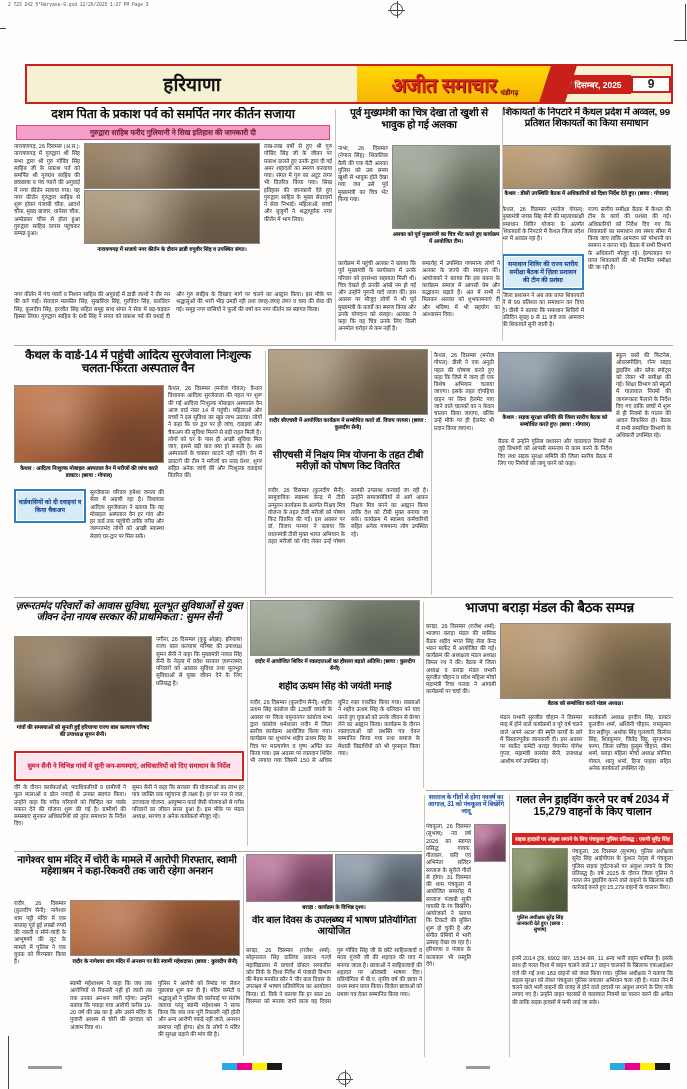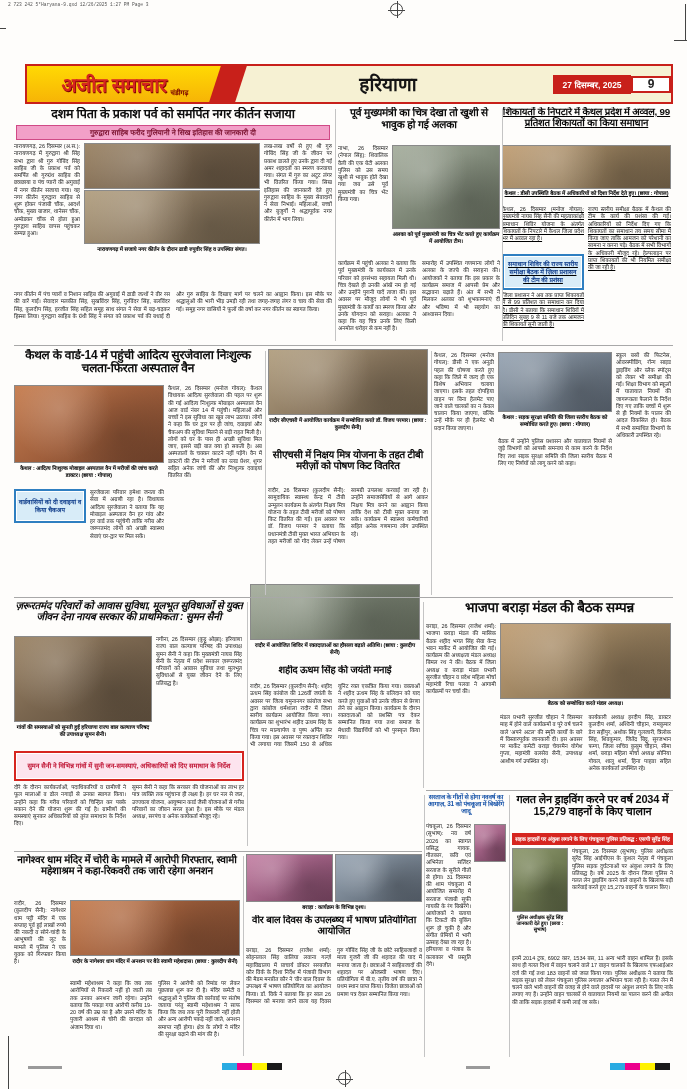--- a/index.html
+++ b/index.html
@@ -58,27 +58,27 @@
 
 <div id="canvas">
 
   <div id="print-line" class="abs" style="left:8px;top:2px;">2 723 242 5*Haryana-9.qxd   12/26/2025   1:27 PM   Page 3</div>
   <div class="regmark" style="left:390px;top:3px;"></div>
   <div class="abs" style="left:685px;top:4px;width:1px;height:36px;background:#444;"></div>
   <div class="abs" style="left:674px;top:40px;width:13px;height:1px;background:#444;"></div>
   <div class="abs" style="left:0;top:28px;width:6px;height:1px;background:#444;"></div>
 
   <div id="masthead" class="abs">
+    <div id="region-area">
+      <span id="region-title">हरियाणा</span>
+    </div>
     <div id="brand-area">
       <span id="brand-title">अजीत समाचार</span>
       <span id="brand-edition">चंडीगढ़</span>
       <div id="brand-slant"></div>
-    </div>
-    <div id="region-area">
-      <span id="region-title">हरियाणा</span>
     </div>
     <div id="date-col">
       <div id="date-box">27 दिसम्बर, 2025</div>
       <div id="page-box">9</div>
     </div>
   </div>
 
   <div class="abs" style="left:14px;top:107px;width:318px;height:236px;">
     <div class="headline" style="font-size:12.5px;height:16px;">दशम पिता के प्रकाश पर्व को समर्पित नगर कीर्तन सजाया</div>
     <div class="pinkbar" style="margin:2px 2px 0;">गुरुद्वारा साहिब फरीद गुलियानी ने सिख इतिहास की जानकारी दी</div>
@@ -102,21 +102,21 @@
         <div class="photo ph-c" style="width:108px;height:84px;"></div>
         <div class="caption" style="margin-top:2px;height:24px;">अलका को पूर्व मुख्यमंत्री का चित्र भेंट करते हुए कार्यक्रम में आयोजित टीम।</div>
       </div>
     </div>
     <div class="txt cols2" style="margin-top:3px;height:80px;">
       <div>कार्यक्रम में पहुंची अलका ने बताया कि पूर्व मुख्यमंत्री के कार्यकाल में उनके परिवार को हरसंभव सहायता मिली थी। चित्र देखते ही उनकी आंखें नम हो गईं और उन्होंने पुरानी यादें ताजा कीं। इस अवसर पर मौजूद लोगों ने भी पूर्व मुख्यमंत्री के कार्यों का स्मरण किया और उनके योगदान को सराहा। अलका ने कहा कि यह चित्र उनके लिए किसी अनमोल धरोहर से कम नहीं है।</div>
       <div>समारोह में उपस्थित गणमान्य लोगों ने अलका के जज्बे की सराहना की। आयोजकों ने बताया कि इस प्रकार के कार्यक्रम समाज में आपसी प्रेम और सद्भावना बढ़ाते हैं। अंत में सभी ने मिलकर अलका को शुभकामनाएं दीं और भविष्य में भी सहयोग का आश्वासन दिया।</div>
     </div>
   </div>
 
-  <div class="abs" style="left:502px;top:107px;width:169px;height:236px;text-decoration:underline;">
+  <div class="abs" style="left:502px;top:107px;width:169px;height:236px;">
     <div class="headline" style="font-size:9.8px;height:38px;">शिकायतों के निपटारे में कैथल प्रदेश में अव्वल, 99 प्रतिशत शिकायतों का किया समाधान</div>
     <div class="photo ph-d" style="width:169px;height:44px;"></div>
     <div class="caption" style="margin-top:1px;height:14px;">कैथल : डीसी उपस्थिति बैठक में अधिकारियों को दिशा निर्देश देते हुए। (छाया : गोपाल)</div>
     <div style="display:flex;gap:4px;margin-top:2px;height:134px;">
       <div style="width:82px;">
         <div class="txt" style="height:46px;">कैथल, 26 दिसम्बर (मनोज गोयल): मुख्यमंत्री नायब सिंह सैनी की महत्वाकांक्षी समाधान शिविर योजना के अंतर्गत शिकायतों के निपटारे में कैथल जिला प्रदेश भर में अव्वल रहा है।</div>
         <div class="bluebox" style="height:36px;margin:2px 0;">समाधान शिविर की राज्य स्तरीय समीक्षा बैठक में ज़िला प्रशासन की टीम की प्रशंसा</div>
         <div class="txt" style="height:46px;">जिला प्रशासन ने अब तक प्राप्त शिकायतों में से 99 प्रतिशत का समाधान कर दिया है। डीसी ने बताया कि समाधान शिविरों में प्रतिदिन सुबह 9 से 11 बजे तक आमजन की शिकायतें सुनी जाती हैं।</div>
       </div>
       <div class="txt" style="width:83px;height:134px;">राज्य स्तरीय समीक्षा बैठक में कैथल की टीम के कार्य की प्रशंसा की गई। अधिकारियों को निर्देश दिए गए कि शिकायतों का समाधान तय समय सीमा में किया जाए ताकि आमजन को परेशानी का सामना न करना पड़े। बैठक में सभी विभागों के अधिकारी मौजूद रहे। हेल्पलाइन पर प्राप्त शिकायतों की भी नियमित समीक्षा की जा रही है।</div>
@@ -169,21 +169,21 @@
       </div>
       <div class="txt" style="width:86px;height:112px;">नगीना, 26 दिसम्बर (कुट्टू ओझा): हरियाणा राज्य बाल कल्याण परिषद की उपाध्यक्ष सुमन सैनी ने कहा कि मुख्यमंत्री नायब सिंह सैनी के नेतृत्व में प्रदेश सरकार ज़रूरतमंद परिवारों को आवास सुविधा तथा मूलभूत सुविधाओं से युक्त जीवन देने के लिए प्रतिबद्ध है।</div>
     </div>
     <div class="pinkbox" style="height:30px;margin-top:3px;">सुमन सैनी ने विभिन्न गांवों में सुनी जन-समस्याएं, अधिकारियों को दिए समाधान के निर्देश</div>
     <div class="txt cols2" style="margin-top:3px;height:62px;">
       <div>दौरे के दौरान कार्यकर्ताओं, पदाधिकारियों व ग्रामीणों ने फूल मालाओं व ढोल नगाड़ों से उनका स्वागत किया। उन्होंने कहा कि गरीब परिवारों को चिन्हित कर पक्के मकान देने की योजना शुरू की गई है। ग्रामीणों की समस्याएं सुनकर अधिकारियों को तुरंत समाधान के निर्देश दिए।</div>
       <div>सुमन सैनी ने कहा कि सरकार की योजनाओं का लाभ हर पात्र व्यक्ति तक पहुंचाना ही लक्ष्य है। हर घर नल से जल, उज्ज्वला योजना, आयुष्मान कार्ड जैसी योजनाओं से गरीब परिवारों का जीवन सरल हुआ है। इस मौके पर मंडल अध्यक्ष, सरपंच व अनेक कार्यकर्ता मौजूद रहे।</div>
     </div>
   </div>
 
-  <div class="abs" style="left:250px;top:584px;width:170px;height:248px;">
+  <div class="abs" style="left:250px;top:600px;width:170px;height:248px;">
     <div class="photo ph-c" style="width:170px;height:56px;"></div>
     <div class="caption" style="margin-top:2px;height:22px;">रादौर में आयोजित शिविर में रक्तदाताओं का हौसला बढ़ाते अतिथि। (छाया : कुलदीप सैनी)</div>
     <div class="headline" style="font-size:9.8px;height:16px;margin-top:1px;">शहीद ऊधम सिंह की जयंती मनाई</div>
     <div class="txt cols2" style="margin-top:2px;height:144px;">रादौर, 26 दिसम्बर (कुलदीप सैनी): शहीद ऊधम सिंह कांबोज की 126वीं जयंती के अवसर पर जिला यमुनानगर कांबोज सभा द्वारा कांबोज धर्मशाला रादौर में जिला स्तरीय कार्यक्रम आयोजित किया गया। कार्यक्रम का शुभारंभ शहीद ऊधम सिंह के चित्र पर माल्यार्पण व पुष्प अर्पित कर किया गया। इस अवसर पर रक्तदान शिविर भी लगाया गया जिसमें 150 से अधिक यूनिट रक्त एकत्रित किया गया। वक्ताओं ने शहीद ऊधम सिंह के बलिदान को याद करते हुए युवाओं को उनके जीवन से प्रेरणा लेने का आह्वान किया। कार्यक्रम के दौरान रक्तदाताओं को प्रशस्ति पत्र देकर सम्मानित किया गया तथा समाज के मेधावी विद्यार्थियों को भी पुरस्कृत किया गया।</div>
   </div>
 
   <div class="abs" style="left:426px;top:600px;width:247px;height:188px;">
     <div class="headline" style="font-size:13.5px;height:20px;">भाजपा बराड़ा मंडल की बैठक सम्पन्न</div>
     <div style="display:flex;gap:4px;margin-top:3px;height:160px;">
       <div class="txt" style="width:70px;height:160px;">बराड़ा, 26 दिसम्बर (राजेश शर्मा): भाजपा बराड़ा मंडल की मासिक बैठक शहीद भगत सिंह सेवा केन्द्र भवन मार्केट में आयोजित की गई। कार्यक्रम की अध्यक्षता मंडल अध्यक्ष बिमल रथ ने की। बैठक में जिला अध्यक्ष व बराड़ा मंडल प्रभारी सुरजीत चौहान व प्रदेश महिला मोर्चा महामंत्री रिचा पलवा ने आगामी कार्यक्रमों पर चर्चा की।</div>

